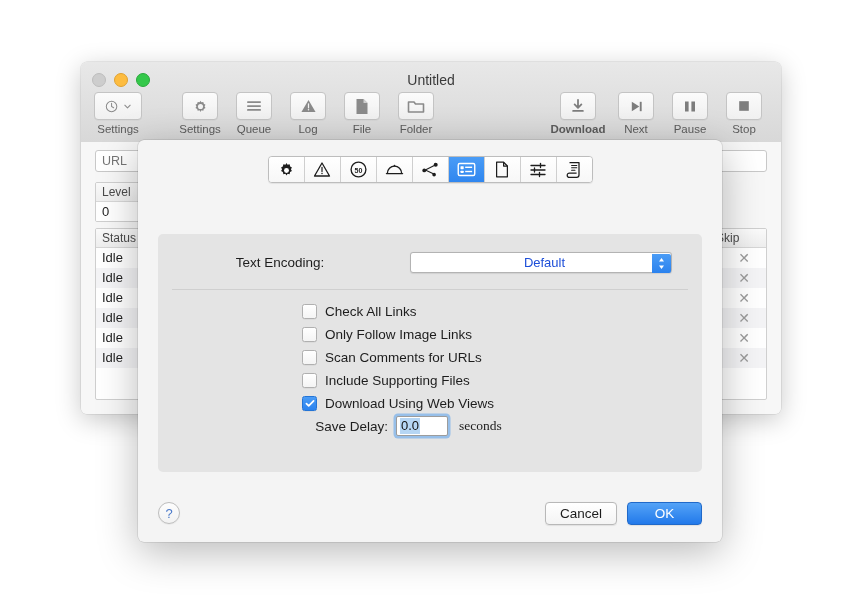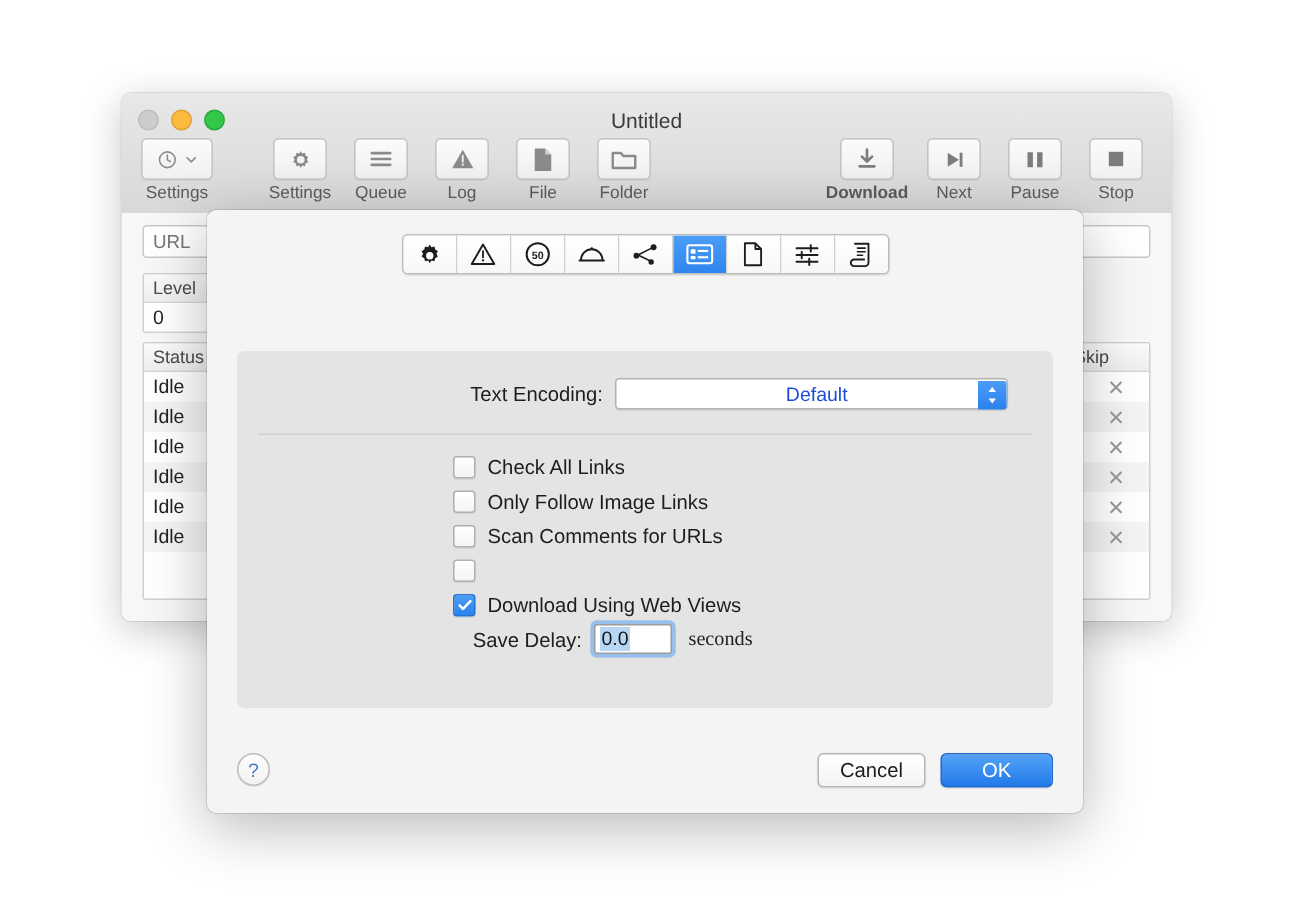--- a/index.html
+++ b/index.html
@@ -232,21 +232,21 @@
   }
 
   .enc-row {
     position: absolute;
     left: 0; right: 0; top: 18px;
     display: flex;
     align-items: center;
   }
   .enc-label {
     width: 252px;
-    text-align: right;
+    text-align: center;
     font-size: 13.5px;
     color: #1d1d1d;
     padding-right: 8px;
     box-sizing: border-box;
   }
   .popup {
     width: 262px;
     height: 21px;
     background: #fff;
     border: 0.5px solid #b3b3b3;
@@ -680,20 +680,21 @@
         <div class="chk-row">
           <div class="chk"></div>
           <div class="chk-label">Only Follow Image Links</div>
         </div>
         <div class="chk-row">
           <div class="chk"></div>
           <div class="chk-label">Scan Comments for URLs</div>
         </div>
         <div class="chk-row">
           <div class="chk"></div>
+          <div class="chk-label">Include Supporting Files</div>
         </div>
         <div class="chk-row">
           <div class="chk on">
             <svg width="10" height="9" viewBox="0 0 10 9">
               <path d="M1.4 4.6 L3.7 6.9 L8.6 1.8" fill="none" stroke="#ffffff" stroke-width="1.7" stroke-linecap="round" stroke-linejoin="round"></path>
             </svg>
           </div>
           <div class="chk-label">Download Using Web Views</div>
         </div>
       </div>

